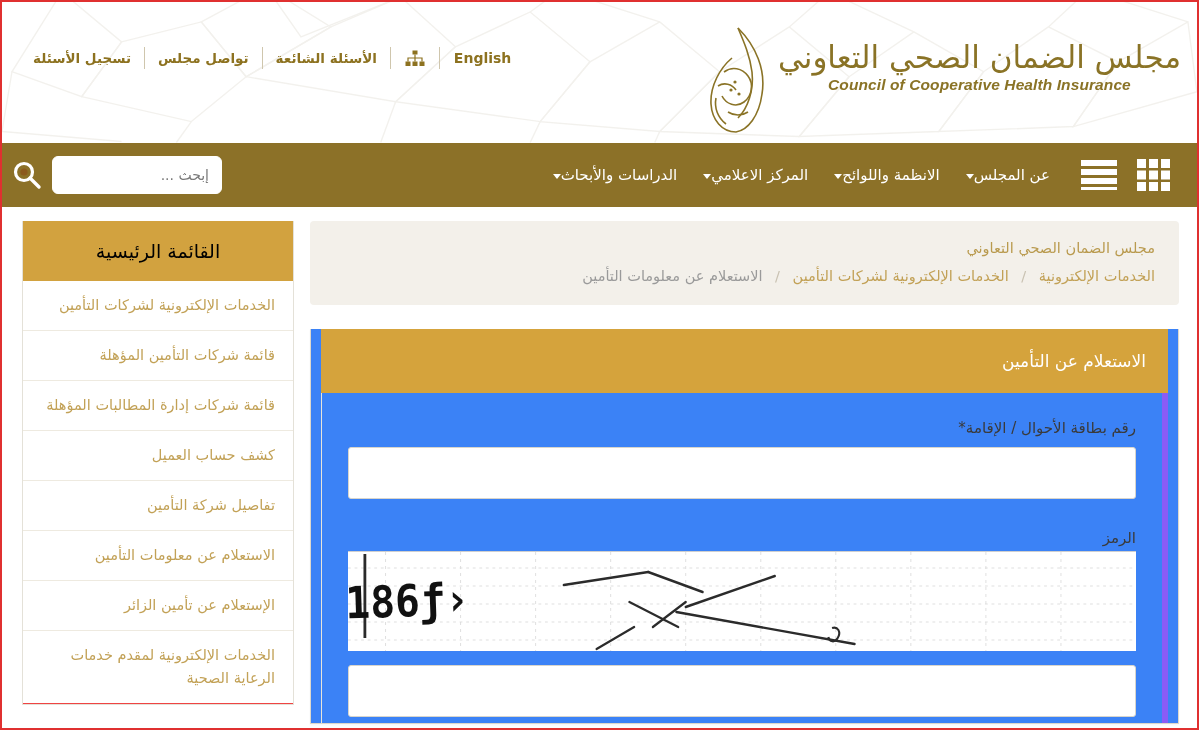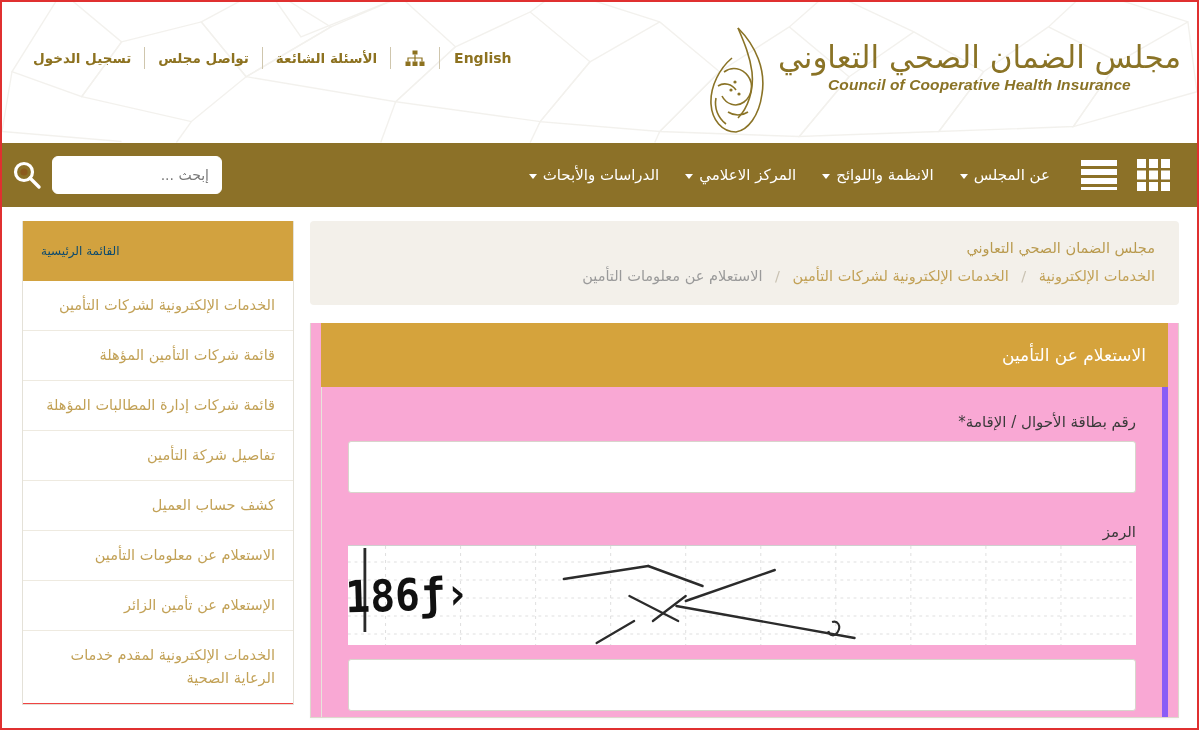--- a/index.html
+++ b/index.html
@@ -129,21 +129,20 @@
     margin-right: 18px;
   }
   .nav-link {
     color: #ffffff;
     font-size: 15px;
     padding: 0 13px;
     white-space: nowrap;
     cursor: pointer;
     display: flex;
     align-items: center;
-    gap: 6px;
     line-height: 64px;
   }
   .caret {
     width: 0; height: 0;
     border-left: 4.5px solid transparent;
     border-right: 4.5px solid transparent;
     border-top: 5px solid #ffffff;
     display: inline-block;
     margin-top: 2px;
   }
@@ -208,24 +207,24 @@
     direction: rtl;
   }
   .crumb {
     color: #c2a156;
     cursor: pointer;
   }
   .crumb.current { color: #9a9a9a; cursor: default; }
   .crumb-sep { color: #c9c2b2; margin: 0 8px; }
 
   .panel {
-    margin-top: 18px;
+    margin-top: 24px;
     border: 1px solid #ddd8cc;
     border-top: none;
-    background: #f9a8d4;
+    background: #3b82f6;
     box-shadow: 0 1px 2px rgba(0,0,0,0.04);
   }
   .panel-header {
     background: #d5a33c;
     height: 64px;
     display: flex;
     align-items: center;
     justify-content: flex-start;
     padding: 0 22px;
     margin: 0 10px;
@@ -291,24 +290,24 @@
     border-top: none;
   }
   .sidebar-header {
     background: #d2a23f;
     height: 60px;
     display: flex;
     align-items: center;
     padding: 0 18px;
   }
   .sidebar-header-title {
-    color: #0c4a6e;
-    font-size: 12px;
+    color: #000000;
+    font-size: 19px;
     width: 100%;
-    text-align: left;
+    text-align: center;
   }
   .sidebar-item {
     padding: 13px 18px;
     border-bottom: 1px solid #eeeae0;
     text-align: right;
     color: #c2a156;
     font-size: 14.5px;
     line-height: 23px;
     cursor: pointer;
     background: #ffffff;
@@ -356,21 +355,21 @@
           <rect x="7.5" y="11.5" width="5" height="4.5" fill="#8d7220"></rect>
           <rect x="14.5" y="11.5" width="5" height="4.5" fill="#8d7220"></rect>
           <path d="M10 4.5 L10 8 M3 11.5 L3 8 L17 8 L17 11.5 M10 8 L10 11.5" stroke="#8d7220" stroke-width="1.2" fill="none"></path>
         </svg>
       </div>
       <div class="topnav-sep"></div>
       <div class="topnav-item">الأسئلة الشائعة</div>
       <div class="topnav-sep"></div>
       <div class="topnav-item">تواصل مجلس</div>
       <div class="topnav-sep"></div>
-      <div class="topnav-item">تسجيل الدخول</div>
+      <div class="topnav-item">تسجيل الأسئلة</div>
     </div>
 
     <div class="logo-block">
       <div class="logo-text-wrap">
         <div class="logo-ar">مجلس الضمان الصحي التعاوني</div>
         <div class="logo-en">Council of Cooperative Health Insurance</div>
       </div>
       <svg class="logo-emblem" viewBox="0 0 68 112">
         <g fill="none" stroke="#8a7326" stroke-width="1.6">
           <path d="M34 4 C52 22 62 46 58 70 C55 92 44 106 32 108 C18 108 8 96 7 80 C6 62 16 44 28 34"></path>
@@ -511,21 +510,21 @@
       </div>
     </div>
 
     <div class="sidebar">
       <div class="sidebar-header">
         <div class="sidebar-header-title">القائمة الرئيسية</div>
       </div>
       <div class="sidebar-item">الخدمات الإلكترونية لشركات التأمين</div>
       <div class="sidebar-item">قائمة شركات التأمين المؤهلة</div>
       <div class="sidebar-item">قائمة شركات إدارة المطالبات المؤهلة</div>
+      <div class="sidebar-item">كشف حساب العميل</div>
       <div class="sidebar-item">تفاصيل شركة التأمين</div>
-      <div class="sidebar-item">كشف حساب العميل</div>
       <div class="sidebar-item">الاستعلام عن معلومات التأمين</div>
       <div class="sidebar-item">الإستعلام عن تأمين الزائر</div>
       <div class="sidebar-item">الخدمات الإلكترونية لمقدم خدمات الرعاية الصحية</div>
     </div>
 
   </div>
 </div>
 
 </body></html>

